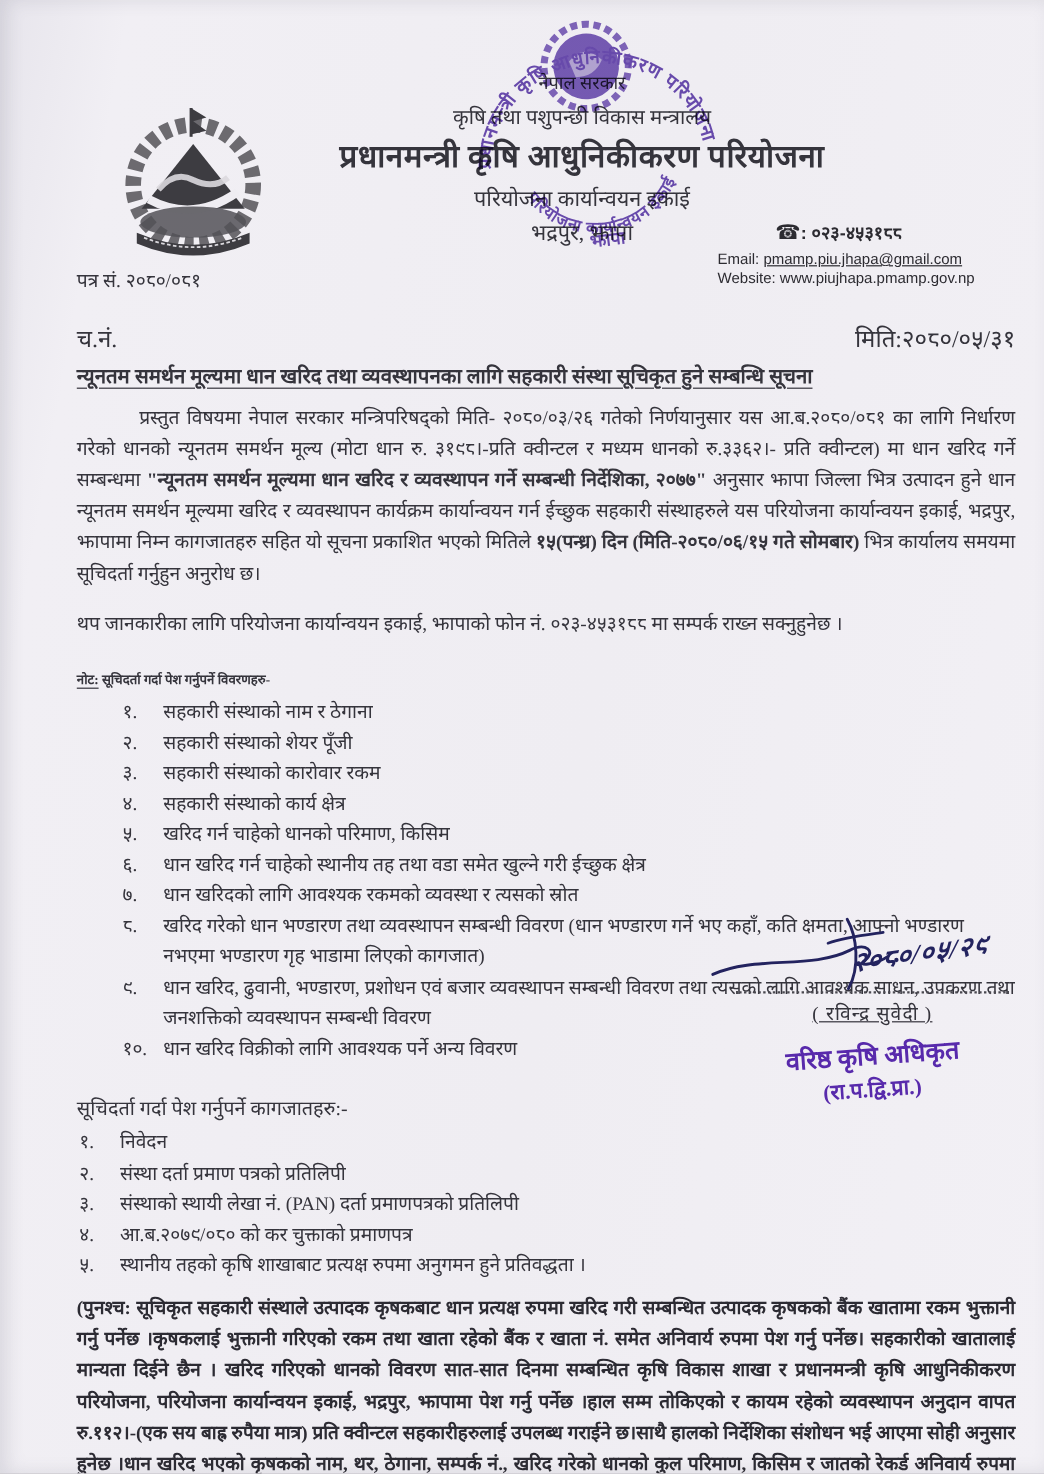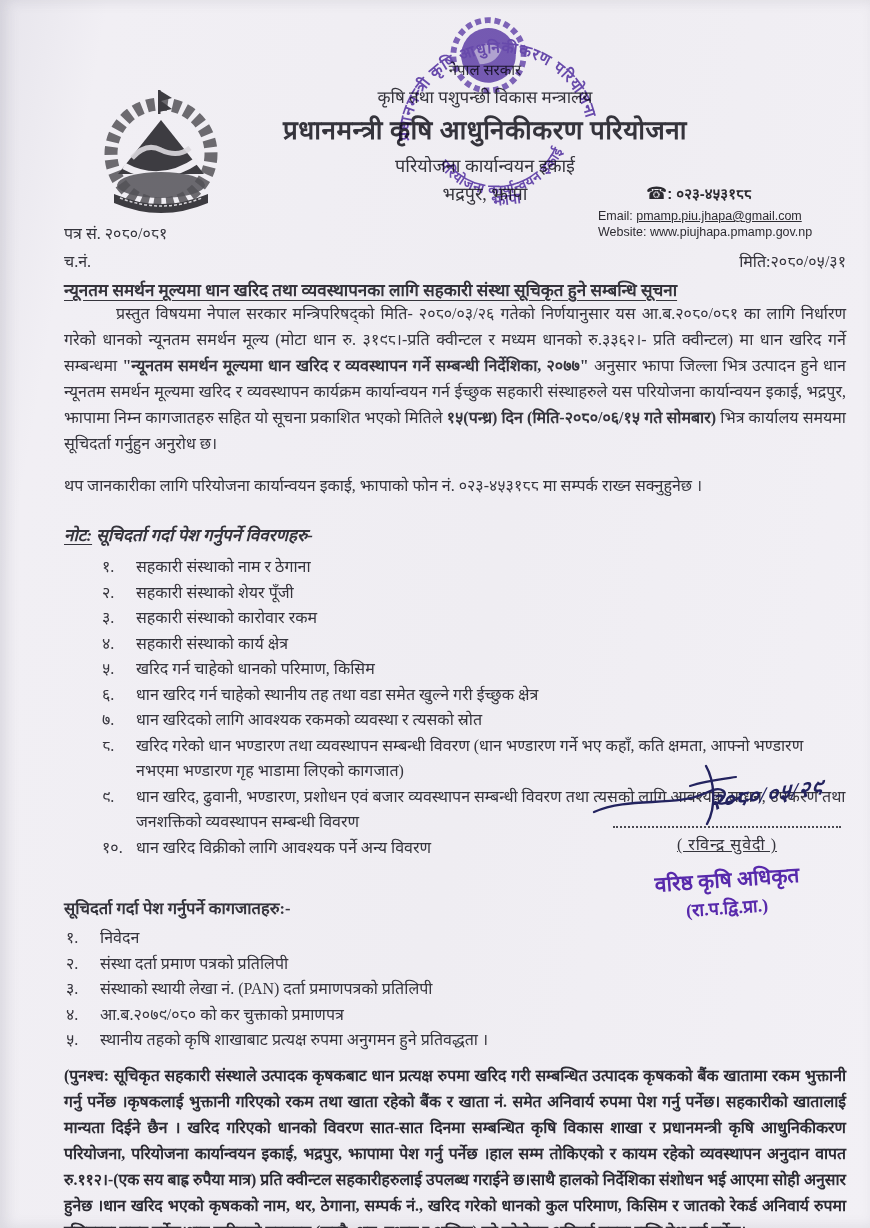--- a/index.html
+++ b/index.html
@@ -26,37 +26,37 @@
   .hc .loc{font-size:18px;margin-top:8px;}
   .contact{position:absolute;left:598px;top:158px;width:258px;font-family:"Liberation Sans","DejaVu Sans",sans-serif;font-size:12.5px;line-height:1.3;color:#2c2b31;}
   .contact .phone{font-size:15px;font-weight:bold;padding-left:48px;margin-bottom:3px;margin-top:25px;}
   .contact .phone .ph-ic{font-size:17px;}
   .contact .email-val{text-decoration:underline;text-align:center;}
   .stamp{position:absolute;left:388px;top:10px;width:215px;height:205px;transform:rotate(-7deg);mix-blend-mode:multiply;opacity:.88;}
 
   
   .content{padding:6px 24px 0 64px;font-size:16px;}
   .meta-ref{font-size:16px;}
-  .meta-row{display:flex;justify-content:space-between;margin-top:6px;font-size:16px;}
+  .meta-row{display:flex;justify-content:space-between;margin-top:24px;font-size:20px;}
   .title{ text-align:left;font-weight:bold;font-size:17px;margin-top:6px;
           text-decoration:underline;text-underline-offset:4px;}
   .published{text-align:center;font-weight:bold;font-size:16.5px;margin-top:7px;}
 
   
-  .para1{margin-top:0;text-align:justify;text-indent:52px;line-height:26px;}
+  .para1{margin-top:12px;text-align:justify;text-indent:52px;line-height:26px;}
   .para2{margin-top:14px;text-align:justify;line-height:26px;}
   .bold{font-weight:bold;}
-  .note-head{margin-top:24px;font-weight:bold;font-size:17px;font-style:italic;}
+  .note-head{margin-top:24px;font-weight:bold;font-size:11px;}
   .note-head .nh-label{text-decoration:underline;text-underline-offset:3px;}
   .list1{margin:8px 0 0 38px;}
   .list2{margin:6px 0 0 2px;width:640px;}
   .li{display:flex;line-height:25.5px;align-items:flex-start;}
   .li .num{flex:0 0 34px;}
   .li .txt{flex:1;}
-  .docs-head{margin-top:36px;font-weight:bold;font-size:16.5px;}
+  .docs-head{margin-top:24px;font-weight:normal;font-size:16.5px;}
   .postscript{margin-top:10px;text-align:justify;line-height:26px;font-weight:600;font-size:15.8px;color:#2c2b33;}
 
   
   .sigblock{position:absolute;left:598px;top:762px;width:258px;text-align:center;}
   .sig-draw{position:relative;height:64px;}
   .sig-svg{position:absolute;left:-8px;top:0;}
   .sig-date{position:absolute;left:112px;top:16px;font-size:22px;font-weight:bold;font-style:italic;
             color:#23235f;transform:rotate(-8deg) skewX(-10deg);white-space:nowrap;letter-spacing:1px;}
   .sig-dots{width:228px;margin:0 auto;border-bottom:2.5px dotted #4a4950;}
   .sig-name{margin-top:5px;font-size:16px;letter-spacing:1px;text-decoration:underline;}

